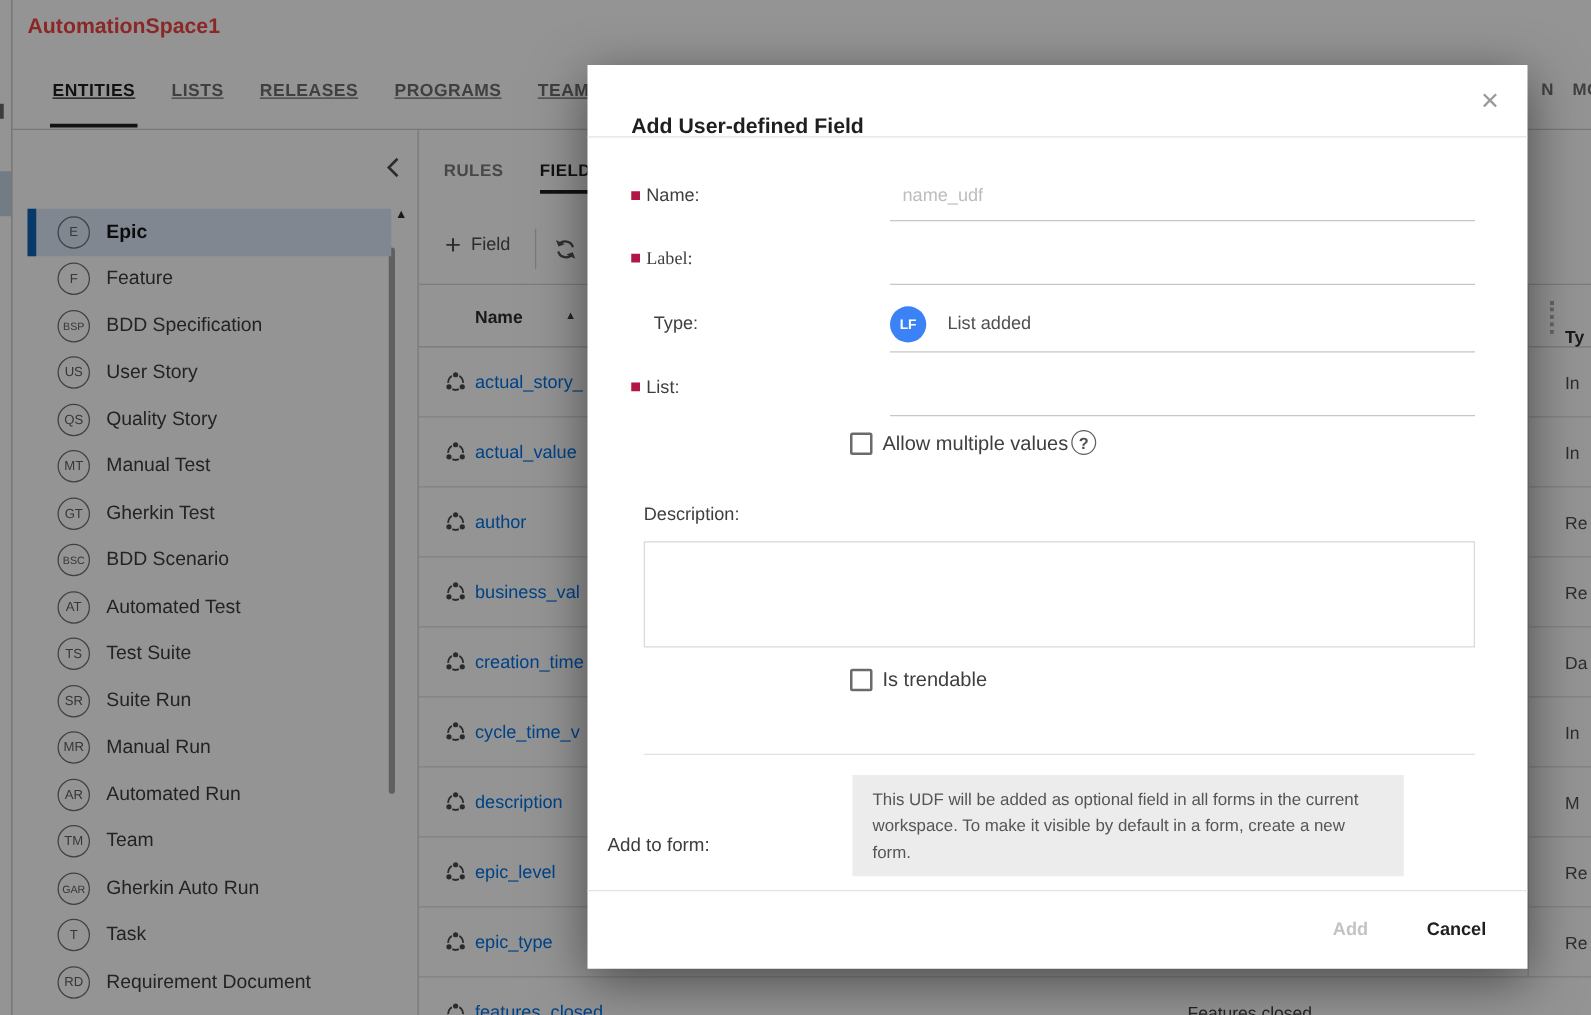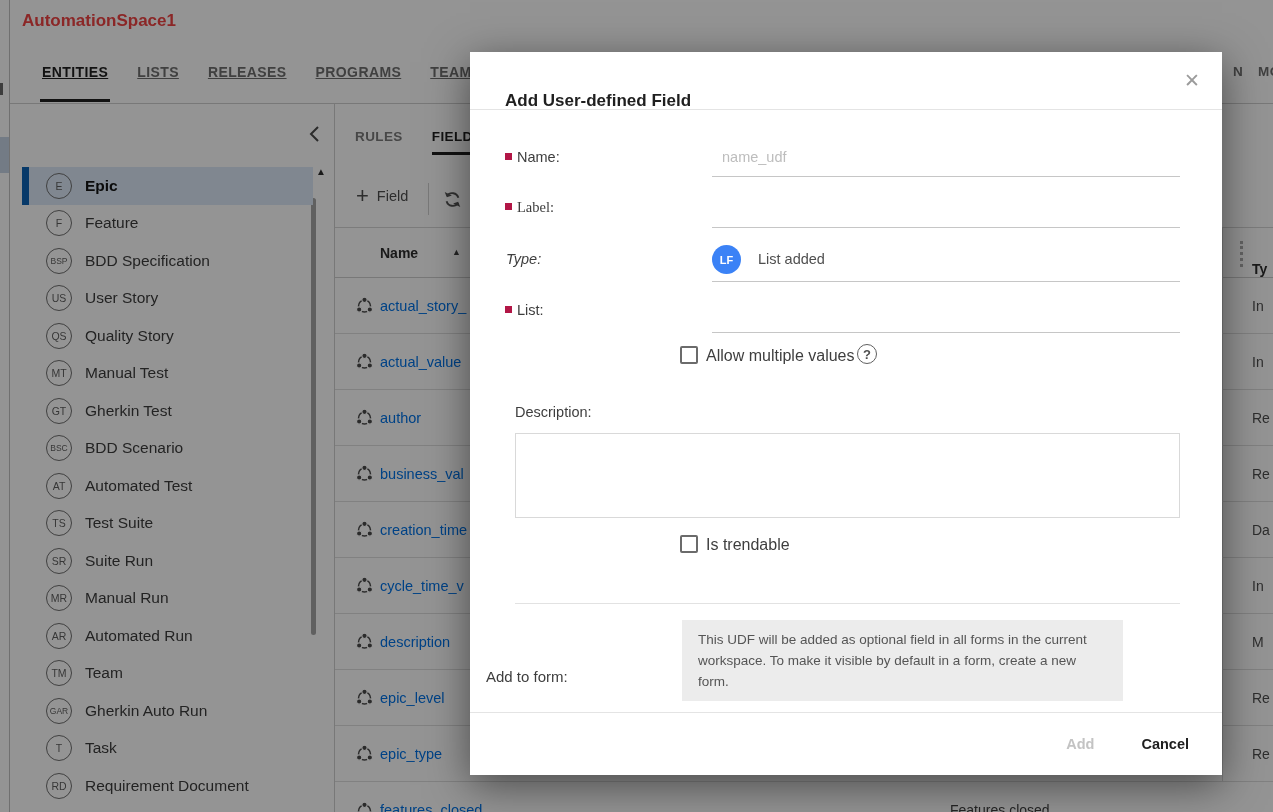--- a/index.html
+++ b/index.html
@@ -338,21 +338,21 @@
 
   <div class="req" style="left:35px;top:101px;"></div>
   <div class="flabel-txt" style="left:47px;top:97px;">Name:</div>
   <div class="placeholder">name_udf</div>
   <div class="underline" style="top:124px;"></div>
 
   <div class="req" style="left:35px;top:151px;"></div>
   <div class="flabel-txt" style="left:47px;top:147px;font-family:Liberation Serif, serif;">Label:</div>
   <div class="underline" style="top:175px;"></div>
 
-  <div class="flabel-txt" style="left:36px;top:199px;font-style:italic;">Type:</div>
+  <div class="flabel-txt" style="left:53px;top:199px;">Type:</div>
   <div class="type-chip">LF</div>
   <div class="type-value">List added</div>
   <div class="underline" style="top:229px;"></div>
 
   <div class="req" style="left:35px;top:254px;"></div>
   <div class="flabel-txt" style="left:47px;top:250px;">List:</div>
   <div class="underline" style="top:280px;"></div>
 
   <div class="checkbox" style="left:210px;top:294px;"></div>
   <div class="cb-label" style="left:236px;top:295px;">Allow multiple values</div>

